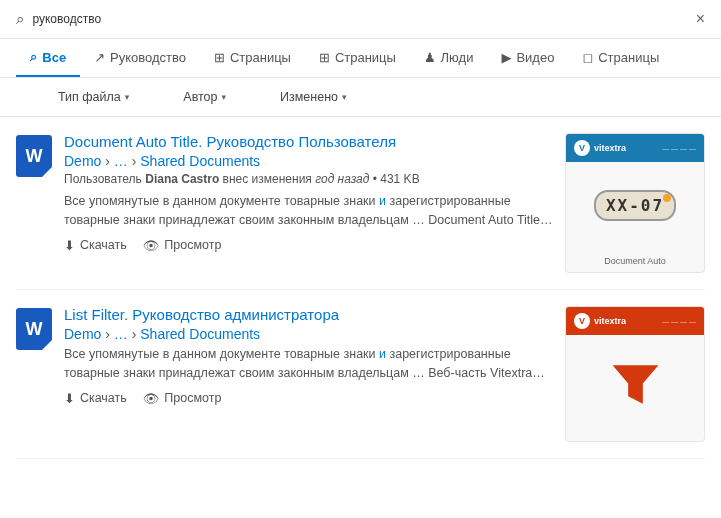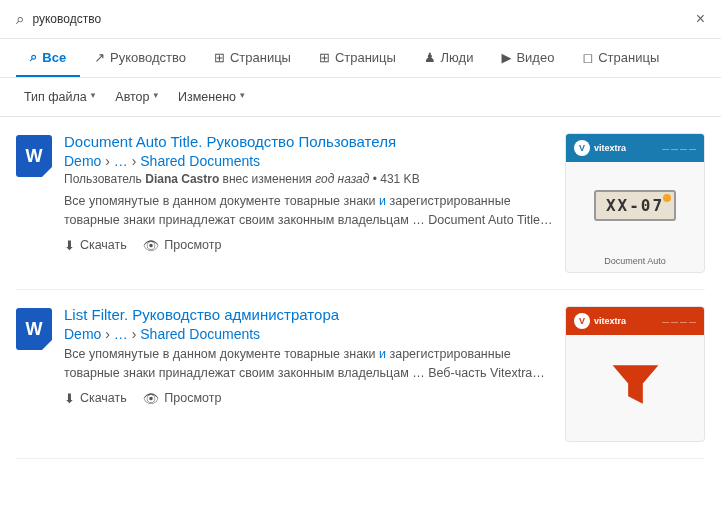--- a/index.html
+++ b/index.html
@@ -66,26 +66,28 @@
     
     .sub-filters {
       display: flex;
       align-items: center;
       padding: 8px 16px;
       gap: 4px;
       border-bottom: 1px solid #e5e5e5;
     }
     .sub-filter {
       display: flex;
+      align-items: center;
       gap: 4px;
       padding: 4px 8px;
       font-size: 12.5px;
       color: #444;
       cursor: pointer;
       border-radius: 3px;
+      margin-left: 34px;
     }
     .chevron-down {
       font-size: 9px;
       color: #666;
     }
 
     
     .results {
       padding: 0 16px;
     }
@@ -249,21 +251,21 @@
       align-items: center;
       min-height: 90px;
       justify-content: center;
       background: #f8f8f8;
     }
 
     
     .license-plate {
       background: #e8e0d0;
       border: 2px solid #999;
-      border-radius: 3px;
+      border-radius: 14px;
       padding: 4px 10px;
       font-family: monospace;
       font-size: 16px;
       font-weight: 700;
       color: #333;
       letter-spacing: 2px;
       margin-bottom: 4px;
       position: relative;
     }
     .license-plate::before {

